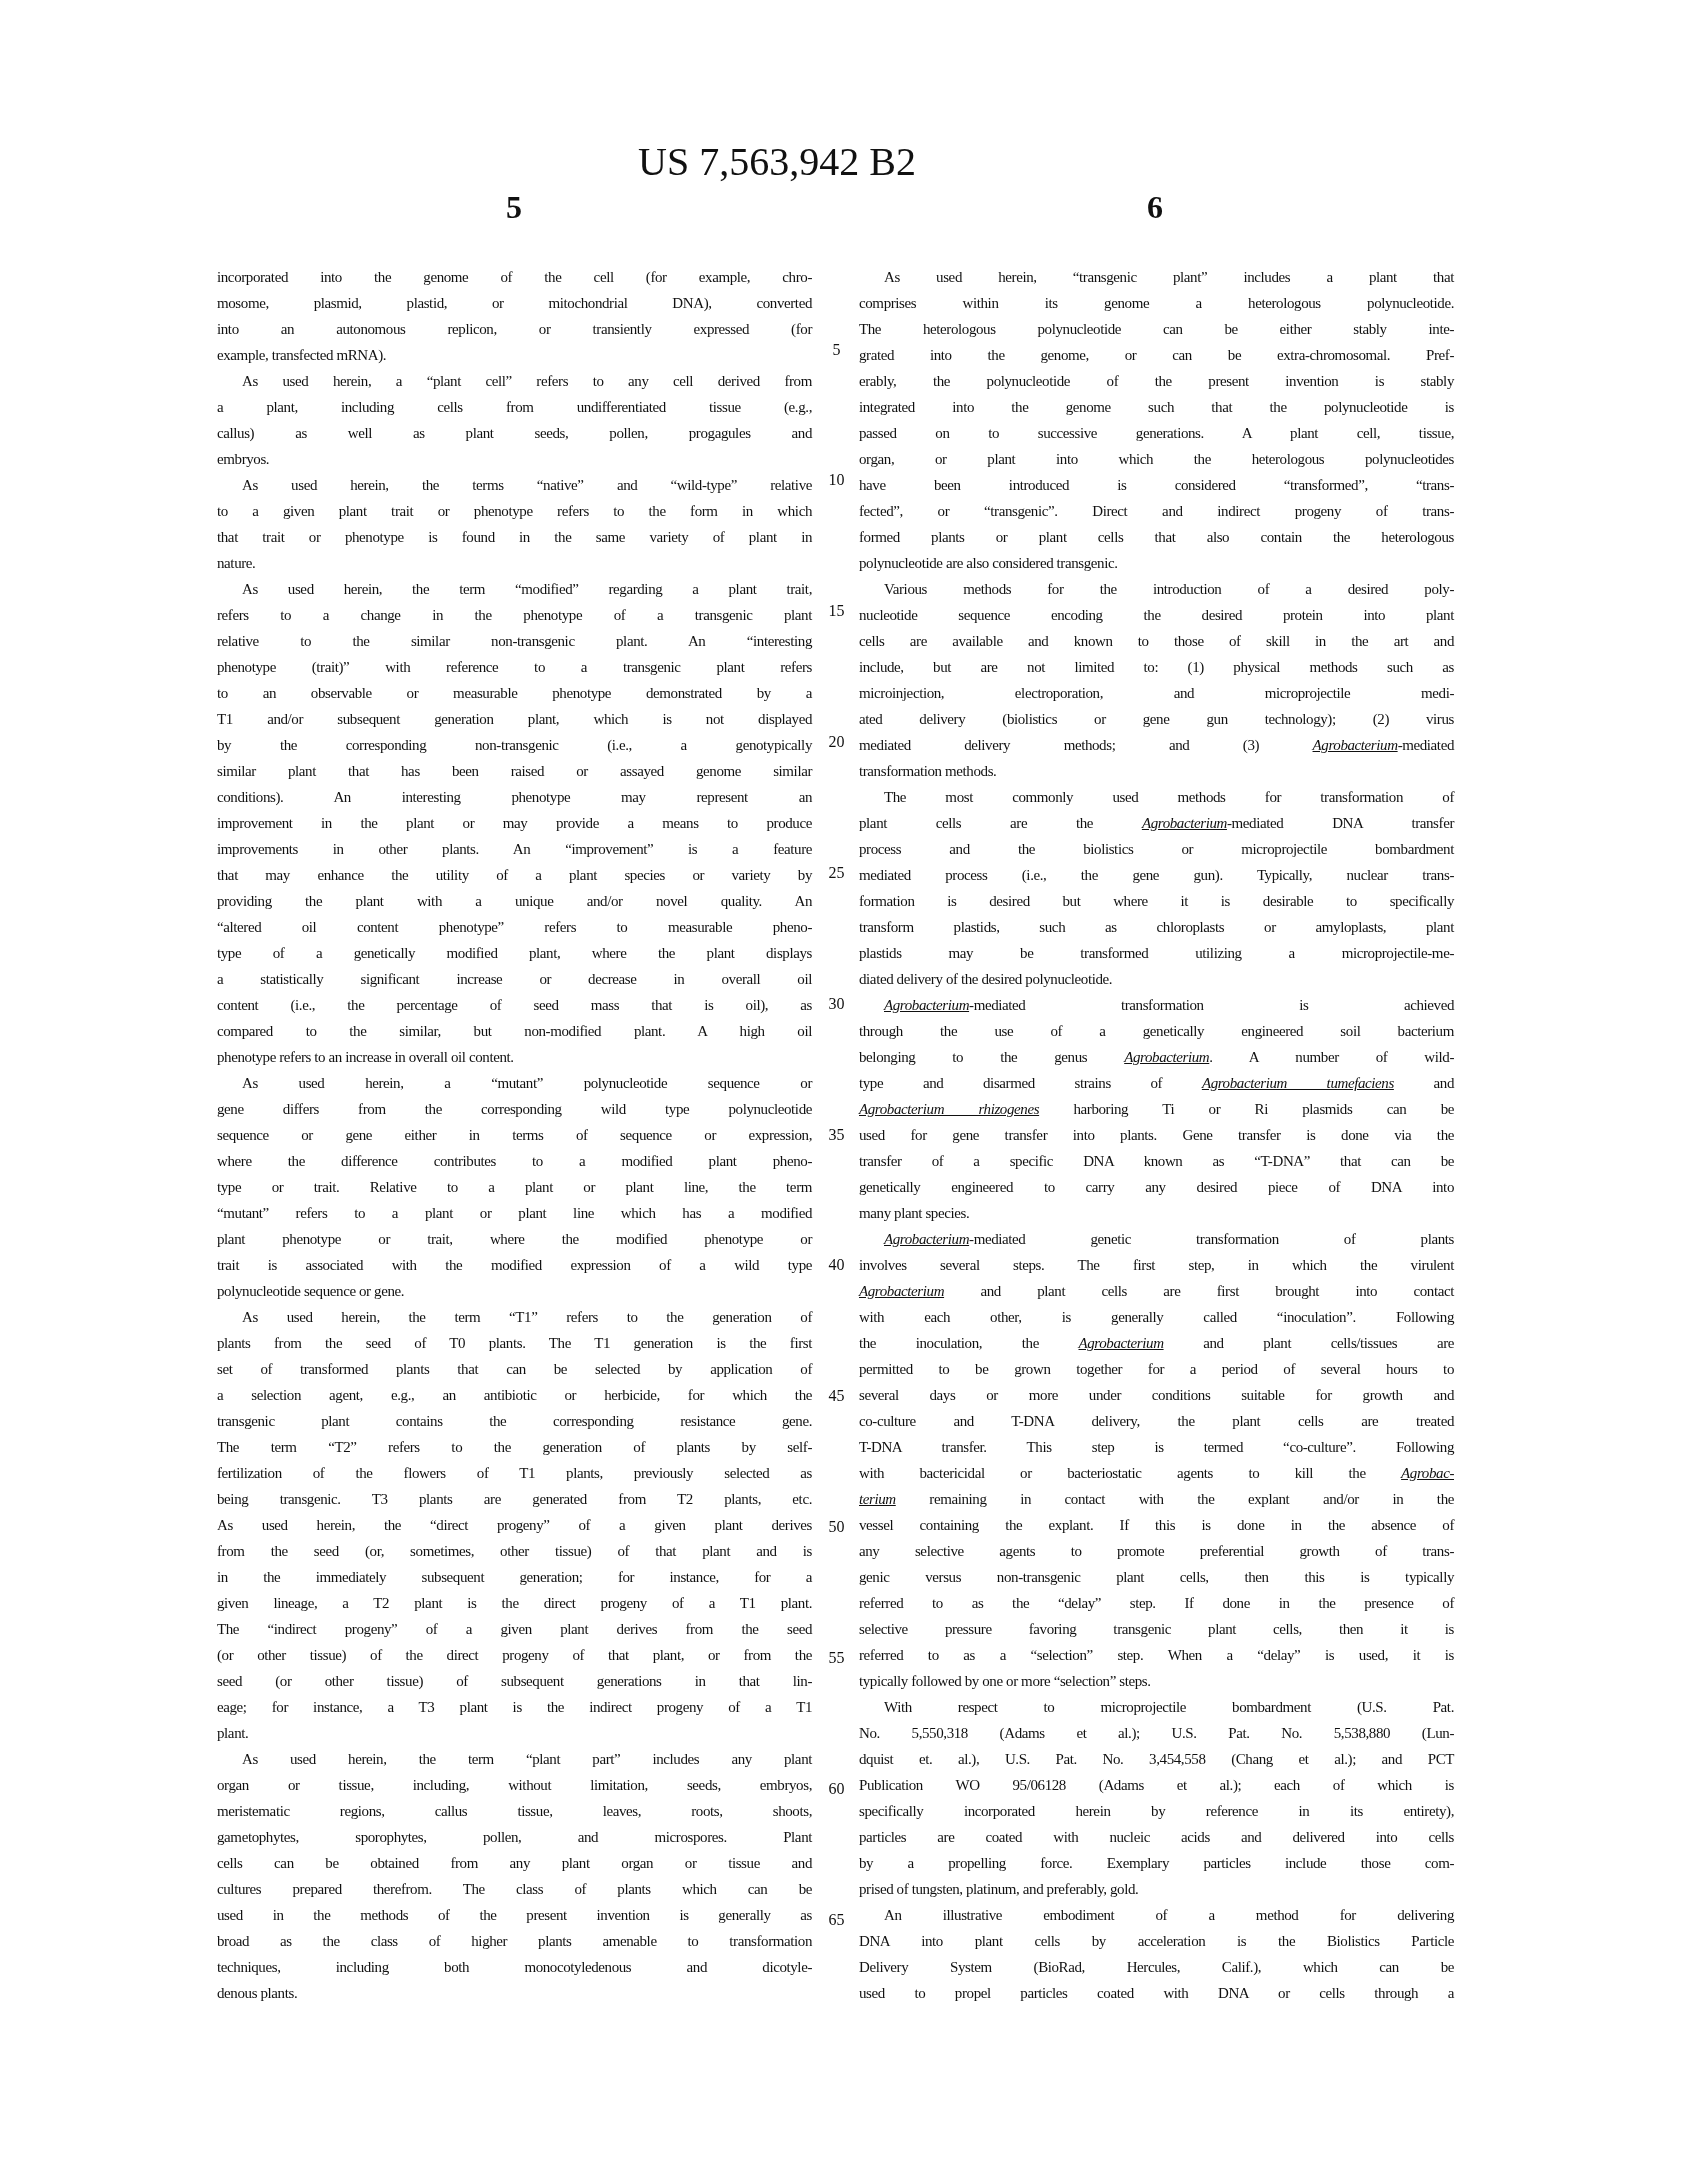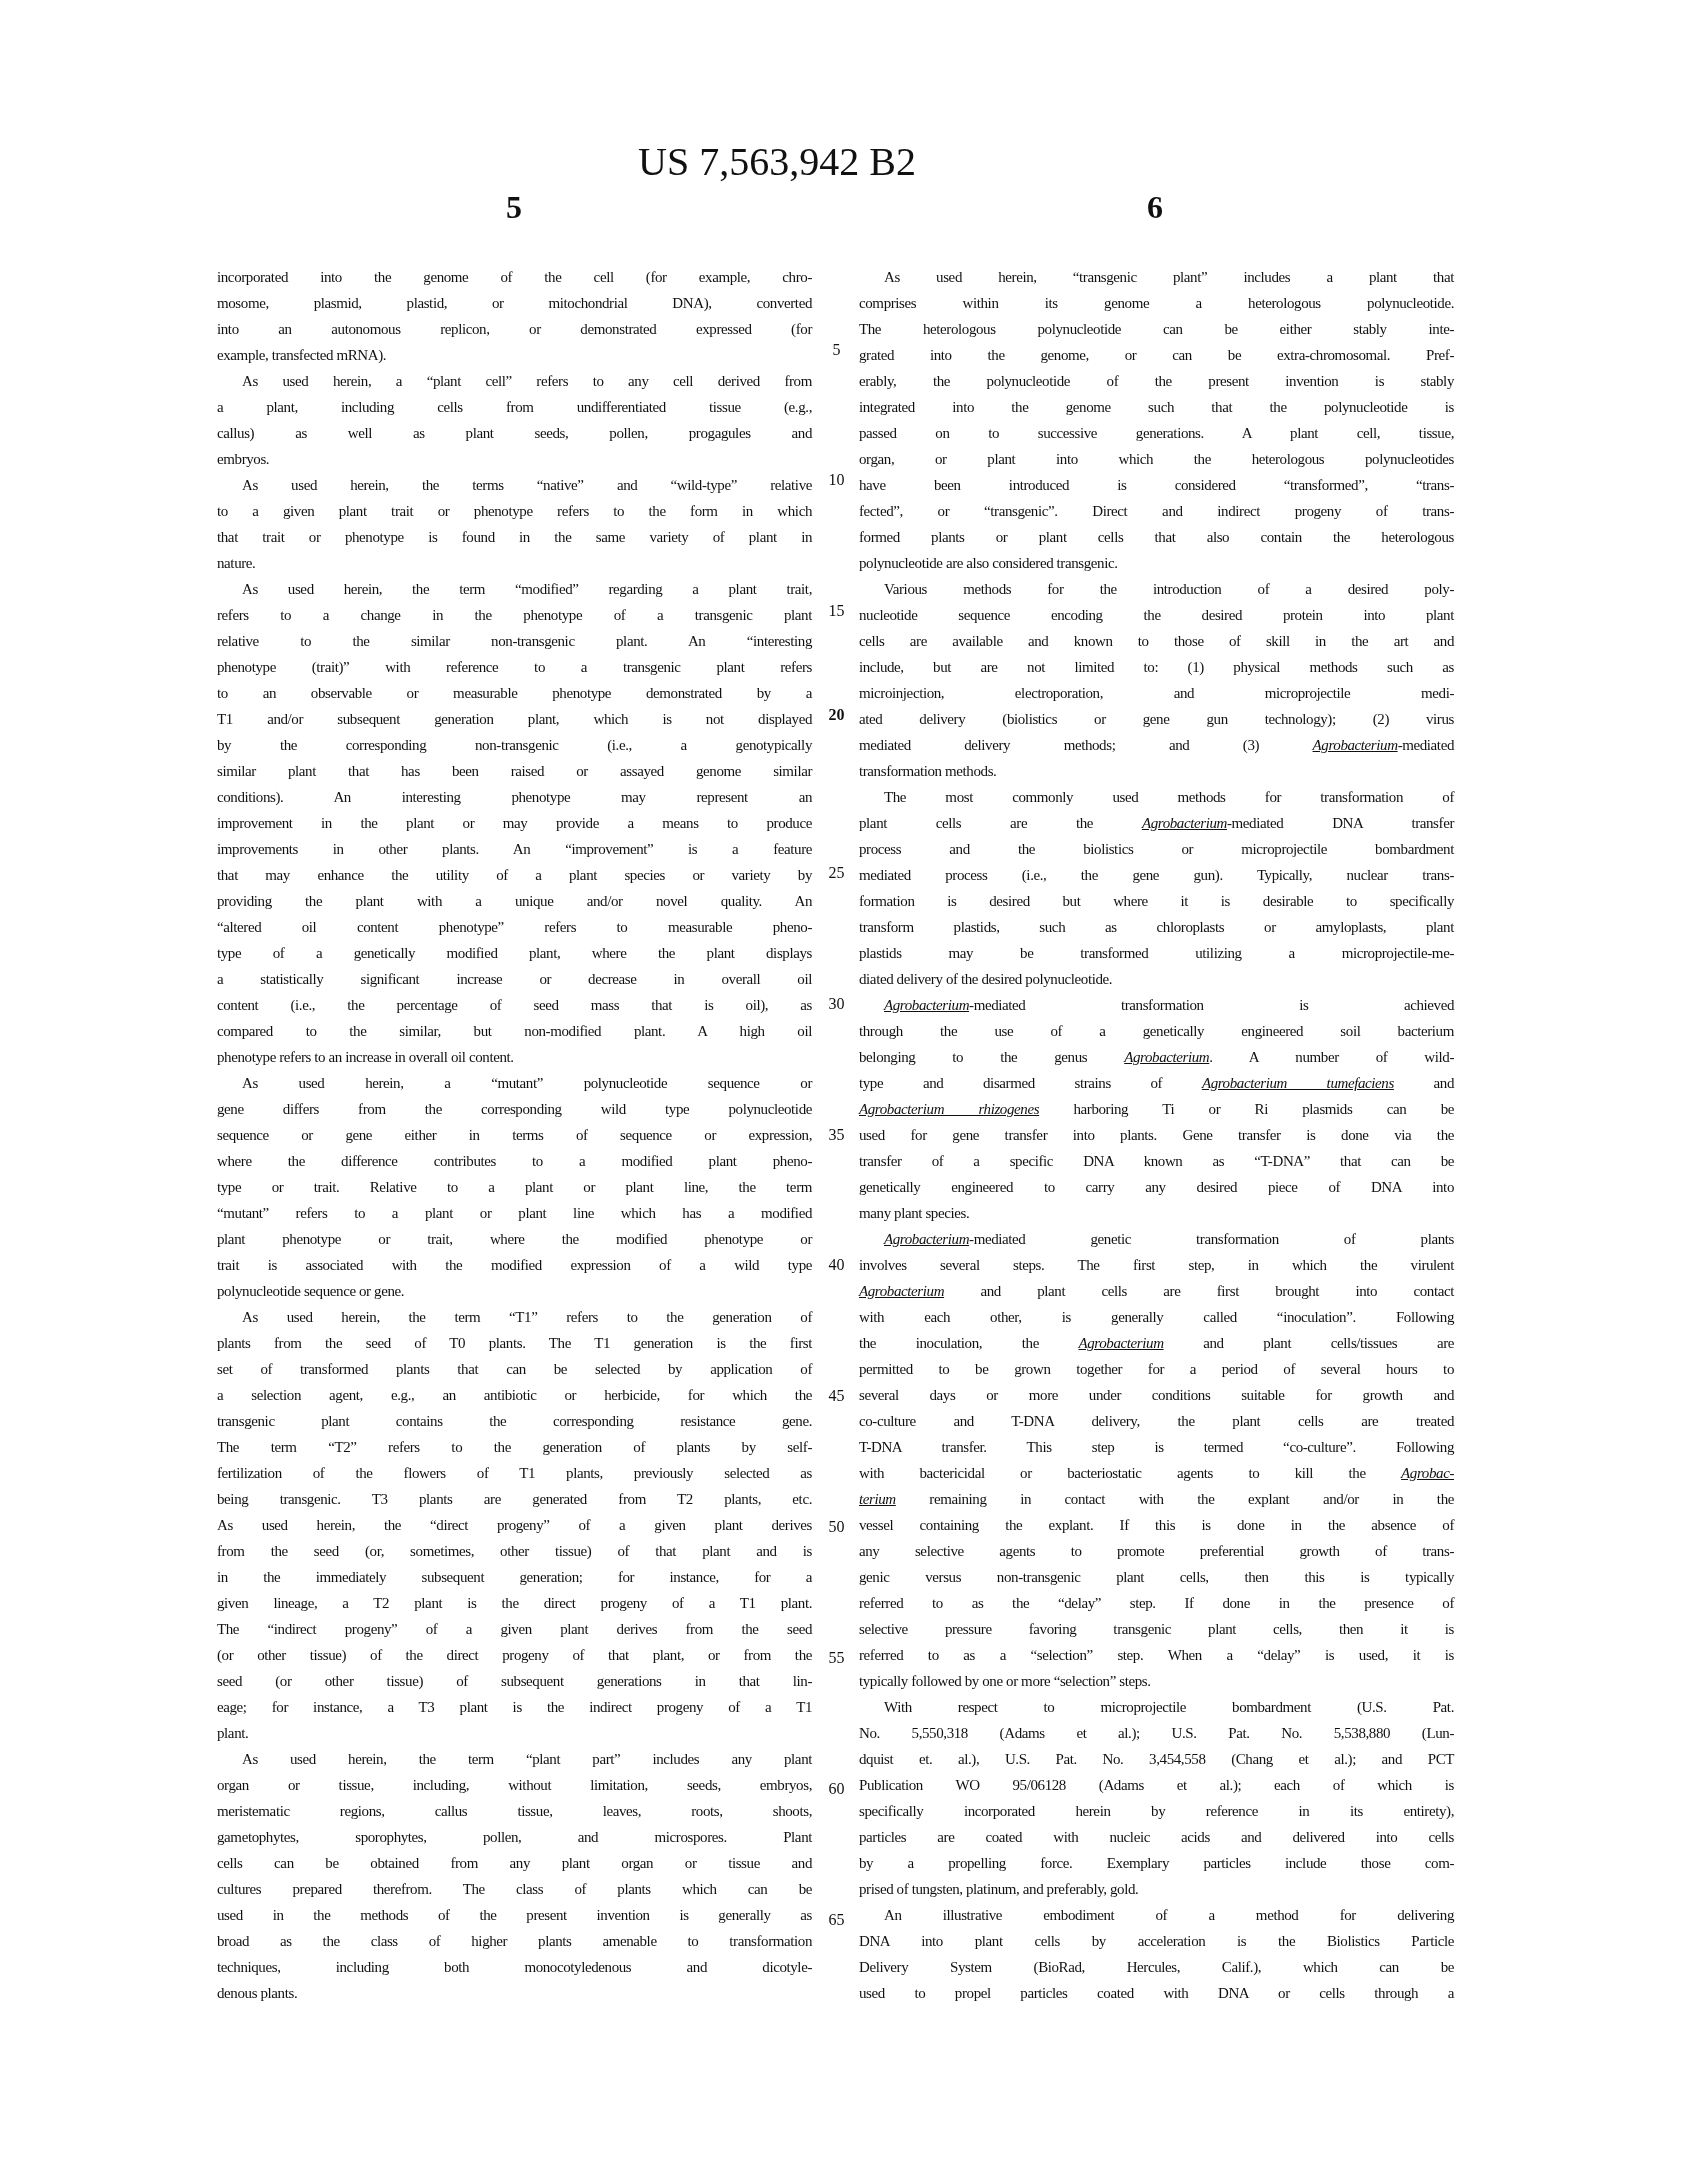--- a/index.html
+++ b/index.html
@@ -24,21 +24,21 @@
 </head>
 <body>
 
 <div class="patent-number">US 7,563,942 B2</div>
 <div class="col-num left">5</div>
 <div class="col-num right">6</div>
 
 <div class="column left" id="col-left">
     <div class="line">incorporated into the genome of the cell (for example, chro-</div>
     <div class="line">mosome, plasmid, plastid, or mitochondrial DNA), converted</div>
-    <div class="line">into an autonomous replicon, or demonstrated expressed (for</div>
+    <div class="line">into an autonomous replicon, or transiently expressed (for</div>
     <div class="line last">example, transfected mRNA).</div>
     <div class="line indent">As used herein, a “plant cell” refers to any cell derived from</div>
     <div class="line">a plant, including cells from undifferentiated tissue (e.g.,</div>
     <div class="line">callus) as well as plant seeds, pollen, progagules and</div>
     <div class="line last">embryos.</div>
     <div class="line indent">As used herein, the terms “native” and “wild-type” relative</div>
     <div class="line">to a given plant trait or phenotype refers to the form in which</div>
     <div class="line">that trait or phenotype is found in the same variety of plant in</div>
     <div class="line last">nature.</div>
     <div class="line indent">As used herein, the term “modified” regarding a plant trait,</div>
@@ -94,21 +94,21 @@
     <div class="line">cultures prepared therefrom. The class of plants which can be</div>
     <div class="line">used in the methods of the present invention is generally as</div>
     <div class="line">broad as the class of higher plants amenable to transformation</div>
     <div class="line">techniques, including both monocotyledenous and dicotyle-</div>
     <div class="line last">denous plants.</div>
   </div>
 <div class="line-numbers" id="line-numbers">
     <div class="ln" style="top: 105px;">5</div>
     <div class="ln" style="top: 235px;">10</div>
     <div class="ln" style="top: 366px;">15</div>
-    <div class="ln" style="top: 470px; font-weight: bold;">20</div>
+    <div class="ln" style="top: 497px;">20</div>
     <div class="ln" style="top: 628px;">25</div>
     <div class="ln" style="top: 759px;">30</div>
     <div class="ln" style="top: 890px;">35</div>
     <div class="ln" style="top: 1020px;">40</div>
     <div class="ln" style="top: 1151px;">45</div>
     <div class="ln" style="top: 1282px;">50</div>
     <div class="ln" style="top: 1413px;">55</div>
     <div class="ln" style="top: 1544px;">60</div>
     <div class="ln" style="top: 1675px;">65</div>
   </div>

